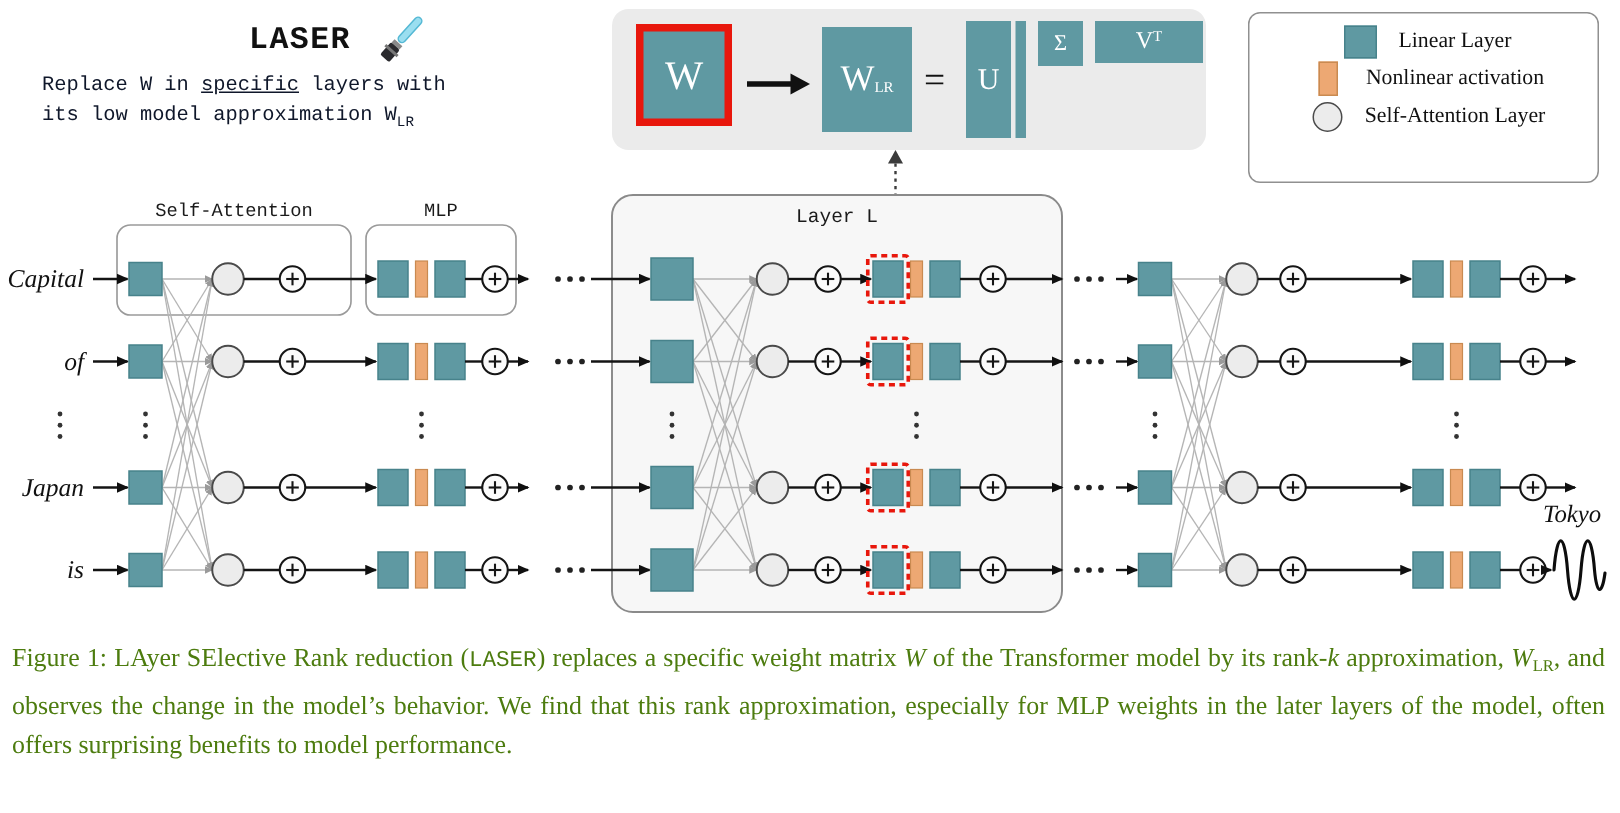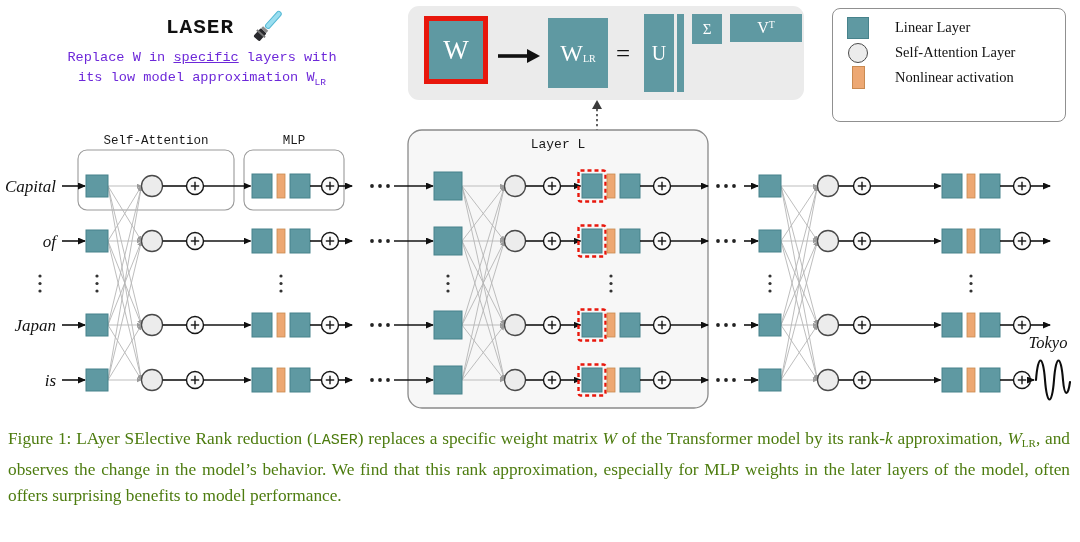--- a/index.html
+++ b/index.html
@@ -3,22 +3,22 @@
 <meta charset="utf-8">
 <style>
   html,body{margin:0;padding:0;background:#fff;}
   .page{position:relative;width:1080px;height:542px;background:#fff;overflow:hidden;
         font-family:"Liberation Serif",serif;color:#111;}
 
   
   .hdr-title-wrap{position:absolute;left:118px;top:16px;width:164px;text-align:center;}
   .hdr-title{font-family:"Liberation Mono",monospace;font-size:21px;font-weight:700;letter-spacing:1px;color:#111;}
   .saber{position:absolute;left:246px;top:6px;}
-  .hdr-sub{position:absolute;left:28px;top:48px;width:348px;text-align:center;
-           font-family:"Liberation Mono",monospace;font-size:13.6px;line-height:20px;color:#6d28d9;}
+  .hdr-sub{position:absolute;left:28px;top:48px;width:348px;text-align:left;
+           font-family:"Liberation Mono",monospace;font-size:13.6px;line-height:20px;color:#0f172a;}
   .hdr-sub .u{text-decoration:underline;}
   .hdr-sub sub{font-size:9.5px;}
 
   
   .svd-panel{position:absolute;left:408px;top:6px;width:396px;height:94px;background:var(--panel-bg);border-radius:11px;}
   .blk{position:absolute;display:flex;align-items:center;justify-content:center;
        background:var(--teal);color:#fff;font-family:"Liberation Serif",serif;box-sizing:border-box;}
   .w-block{left:16px;top:10px;width:64px;height:68px;border:5px solid var(--red);font-size:27px;}
   .wlr-block{left:140px;top:12px;width:60px;height:70px;font-size:24px;}
   .wlr-block sub,.caption .seg-sub{font-size:11px;}
@@ -29,21 +29,21 @@
   .u-sliver{left:269px;top:8px;width:7px;height:78px;}
   .sigma-block{left:284px;top:8px;width:30px;height:30px;font-size:15px;}
   .vt-block{left:322px;top:8px;width:72px;height:28px;font-size:16px;}
   .vt-block sup{font-size:10px;margin-bottom:8px;}
   .dotted-arrow{position:absolute;left:588px;top:100px;}
 
   
   .legend{position:absolute;left:832px;top:8px;width:234px;height:114px;background:#fff;
           border:1.5px solid #909090;border-radius:8px;box-sizing:border-box;
           padding:6px 8px 0 12px;font-size:14.5px;}
-  .legend-row{display:flex;align-items:center;gap:24px;height:25px;}
+  .legend-row{display:flex;align-items:center;gap:12px;height:25px;justify-content:center;}
   .lg-ic{width:26px;display:flex;justify-content:center;align-items:center;}
   .lg-sq{width:20px;height:20px;background:var(--teal);border:1px solid var(--teal-border);display:inline-block;}
   .lg-circ{width:18px;height:18px;border-radius:50%;background:#ececec;border:1.5px solid #4a4a4a;display:inline-block;}
   .lg-bar{width:11px;height:21px;background:var(--orange);border:1px solid var(--orange-border);display:inline-block;}
 
   
   .diagram{position:absolute;left:0;top:128px;}
 
   
   .caption{position:absolute;left:8px;top:426px;width:1062px;font-size:17.3px;line-height:25.8px;
@@ -106,29 +106,29 @@
 
   <div class="legend">
     <div class="legend-row">
       <span class="lg-ic">
           <span class="lg-sq"></span>
         </span>
       <span>Linear Layer</span>
     </div>
     <div class="legend-row">
       <span class="lg-ic">
+          <span class="lg-bar"></span>
+        </span>
+      <span>Nonlinear activation</span>
+    </div>
+    <div class="legend-row">
+      <span class="lg-ic">
           <span class="lg-circ"></span>
         </span>
       <span>Self-Attention Layer</span>
-    </div>
-    <div class="legend-row">
-      <span class="lg-ic">
-          <span class="lg-bar"></span>
-        </span>
-      <span>Nonlinear activation</span>
     </div>
   </div>
 
   <svg id="diagram-svg" class="diagram" width="1080" height="292" viewBox="0 0 1080 292">
       <defs>
         <marker id="ah" markerWidth="9" markerHeight="8" refX="7" refY="3.5" orient="auto" markerUnits="userSpaceOnUse">
           <path d="M0,0 L8,3.5 L0,7 Z" fill="#101010"></path>
         </marker>
         <marker id="ahg" markerWidth="7" markerHeight="6" refX="5" refY="2.5" orient="auto" markerUnits="userSpaceOnUse">
           <path d="M0,0 L5.5,2.5 L0,5 Z" fill="#9a9a9a"></path>

